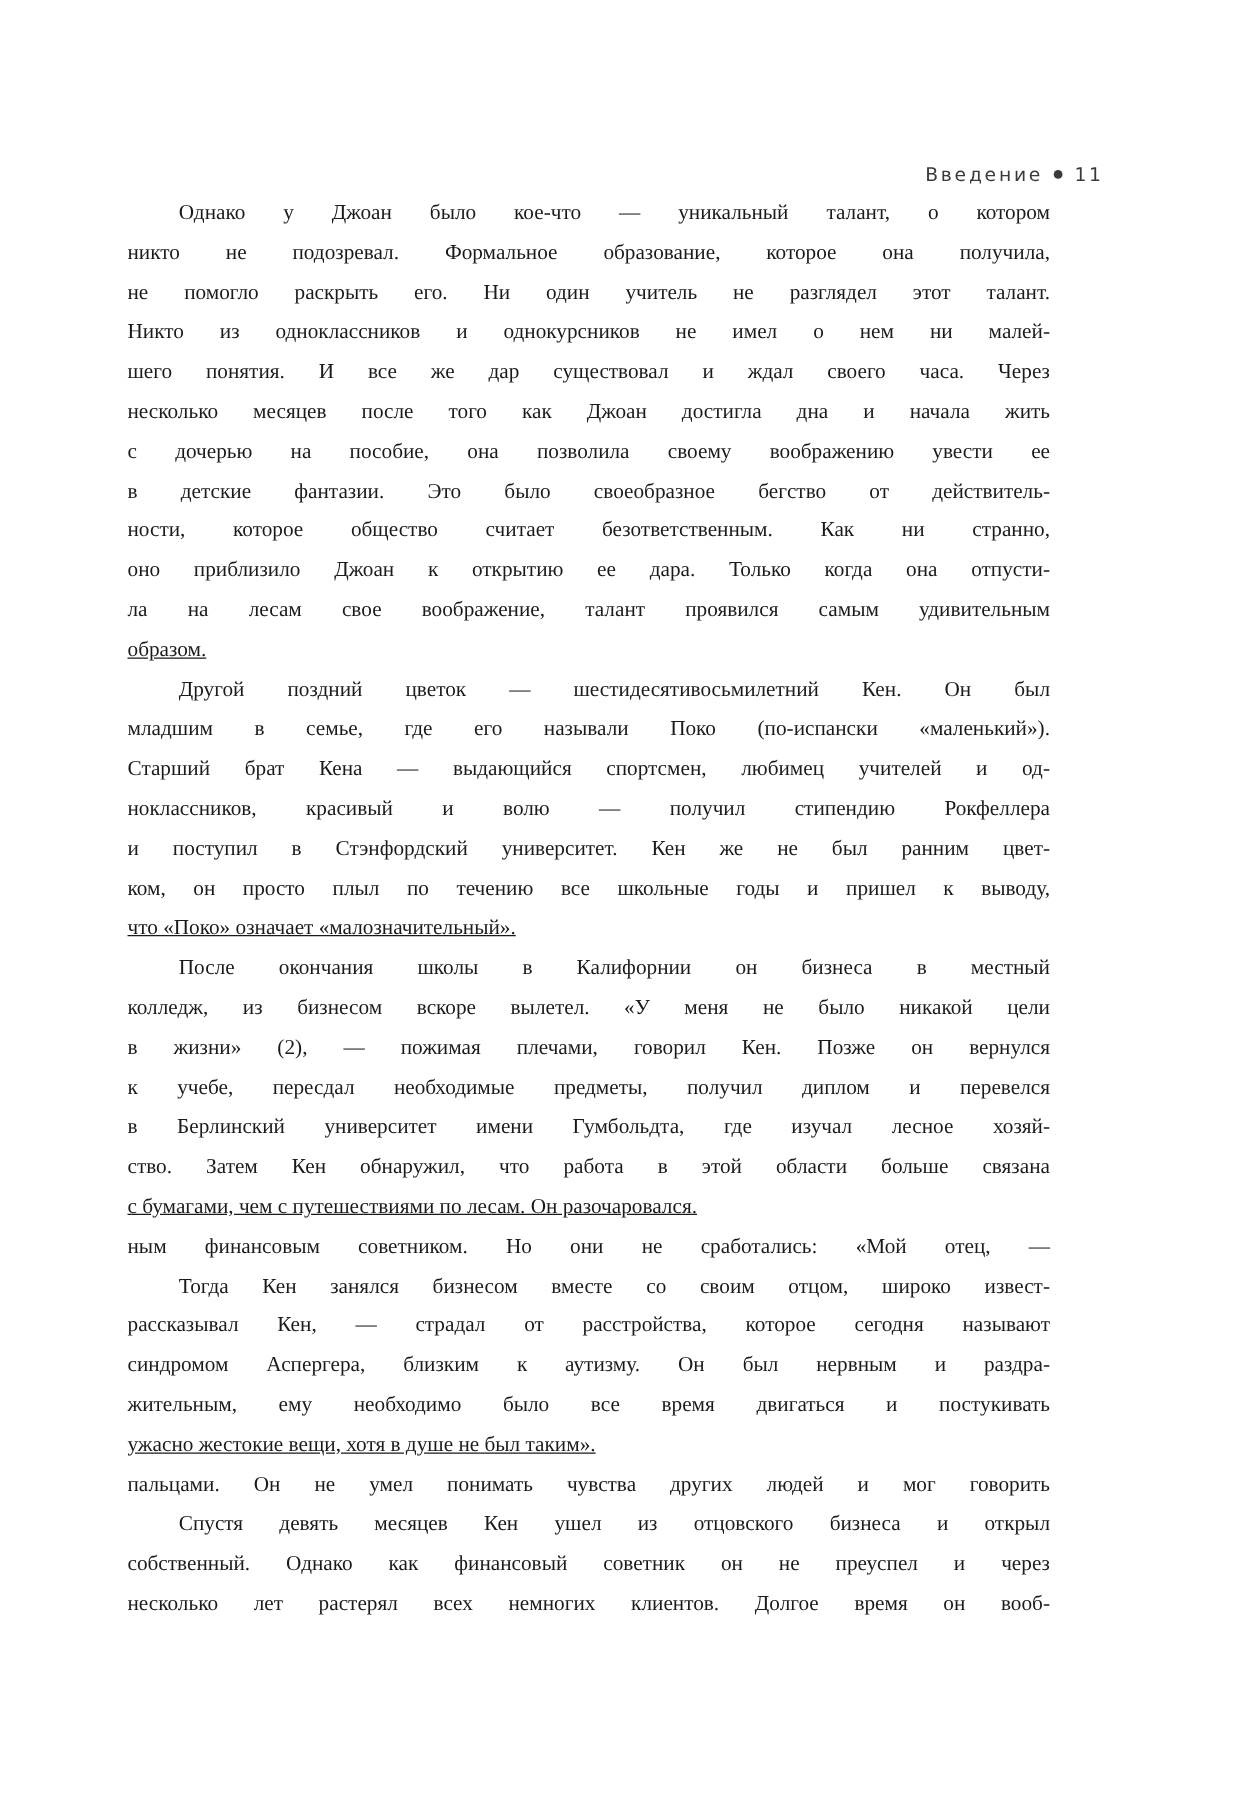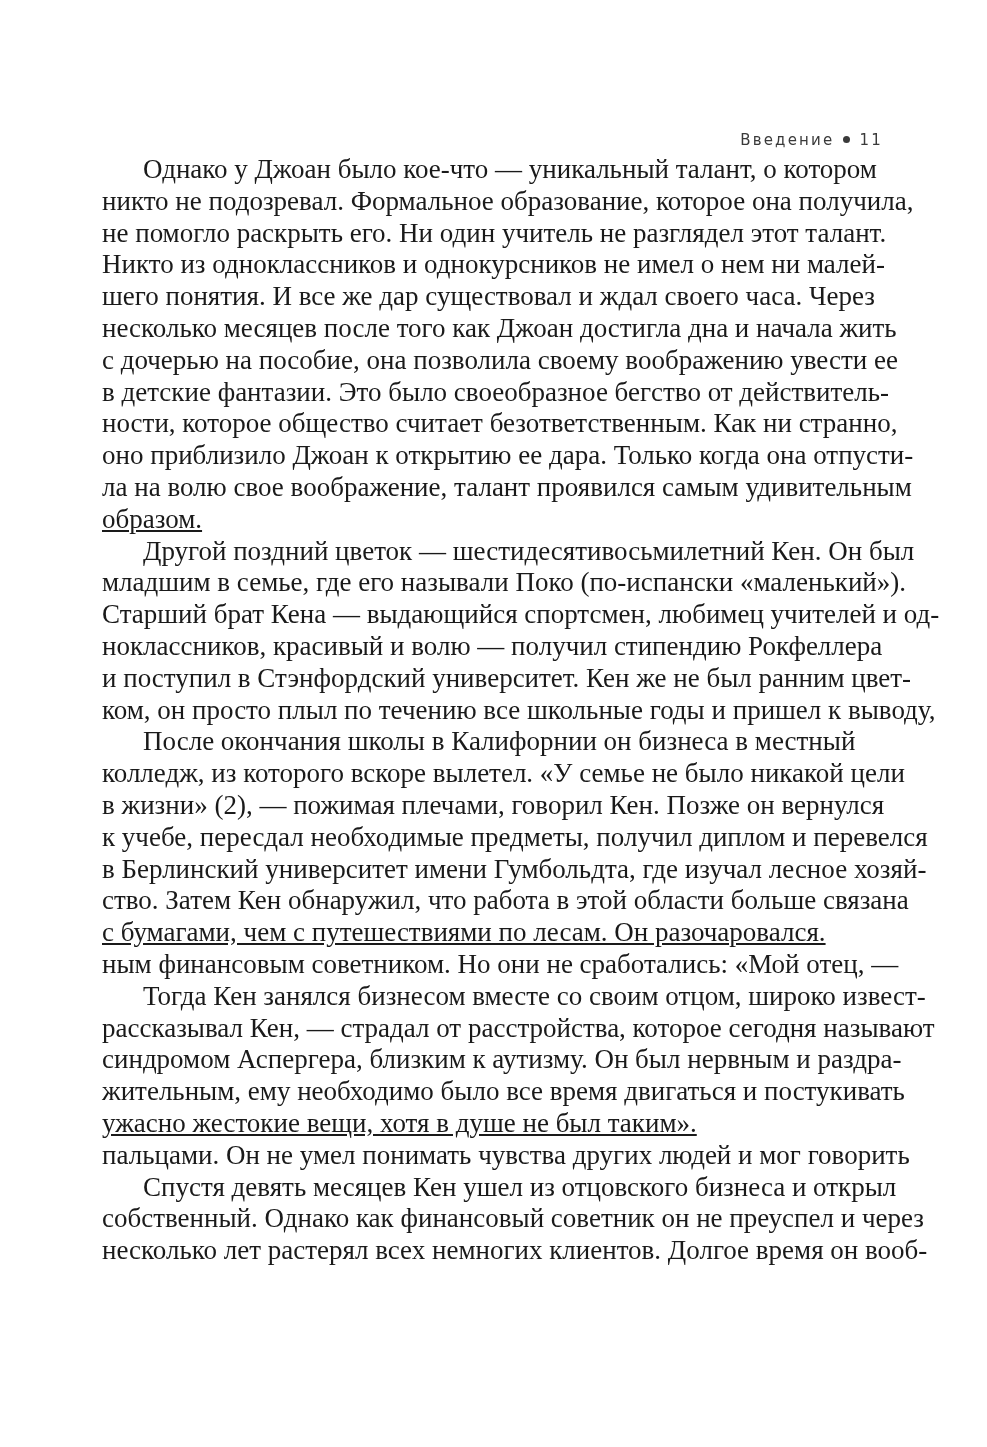--- a/index.html
+++ b/index.html
@@ -9,21 +9,21 @@
     text-align: right;
     font-family: "DejaVu Sans", sans-serif;
     font-size: 15px; letter-spacing: 2.2px; color: #3a3a3a;
     line-height: 20px;
     margin-top: 36px;
   }
   .running-head .bullet { display: inline-block; width: 7px; height: 7px; border-radius: 50%; background: #3a3a3a; margin: 0 10px 2px 8px; vertical-align: middle; }
   .page-body {
     position: absolute; top: 154px; left: 102px; width: 738px;
     font-family: "Liberation Serif", serif;
-    font-size: 27px; line-height: 31.8px; color: #1a1a1a;
+    font-size: 17px; line-height: 31.8px; color: #1a1a1a;
   }
   .line { display: block; white-space: nowrap; text-align: justify; text-align-last: justify; height: 31.8px; }
   .line.last { text-align-last: left; text-decoration: underline; }
   .line.indent { padding-left: 41px; }
 </style>
 </head>
 <body>
 
 <div class="running-head">
   <span>Введение</span><span class="bullet"></span><span>11</span>
@@ -33,30 +33,31 @@
     <span class="line indent">Однако у Джоан было кое-что — уникальный талант, о котором</span>
     <span class="line">никто не подозревал. Формальное образование, которое она получила,</span>
     <span class="line">не помогло раскрыть его. Ни один учитель не разглядел этот талант.</span>
     <span class="line">Никто из одноклассников и однокурсников не имел о нем ни малей-</span>
     <span class="line">шего понятия. И все же дар существовал и ждал своего часа. Через</span>
     <span class="line">несколько месяцев после того как Джоан достигла дна и начала жить</span>
     <span class="line">с дочерью на пособие, она позволила своему воображению увести ее</span>
     <span class="line">в детские фантазии. Это было своеобразное бегство от действитель-</span>
     <span class="line">ности, которое общество считает безответственным. Как ни странно,</span>
     <span class="line">оно приблизило Джоан к открытию ее дара. Только когда она отпусти-</span>
-    <span class="line">ла на волю свое воображение, талант проявился самым удивительным</span>
+    <span class="line">ла на лесам свое воображение, талант проявился самым удивительным</span>
     <span class="line last">образом.</span>
     <span class="line indent">Другой поздний цветок — шестидесятивосьмилетний Кен. Он был</span>
     <span class="line">младшим в семье, где его называли Поко (по-испански «маленький»).</span>
     <span class="line">Старший брат Кена — выдающийся спортсмен, любимец учителей и од-</span>
     <span class="line">ноклассников, красивый и волю — получил стипендию Рокфеллера</span>
     <span class="line">и поступил в Стэнфордский университет. Кен же не был ранним цвет-</span>
     <span class="line">ком, он просто плыл по течению все школьные годы и пришел к выводу,</span>
+    <span class="line last">что «Поко» означает «малозначительный».</span>
     <span class="line indent">После окончания школы в Калифорнии он бизнеса в местный</span>
-    <span class="line">колледж, из которого вскоре вылетел. «У семье не было никакой цели</span>
+    <span class="line">колледж, из бизнесом вскоре вылетел. «У меня не было никакой цели</span>
     <span class="line">в жизни» (2), — пожимая плечами, говорил Кен. Позже он вернулся</span>
     <span class="line">к учебе, пересдал необходимые предметы, получил диплом и перевелся</span>
     <span class="line">в Берлинский университет имени Гумбольдта, где изучал лесное хозяй-</span>
     <span class="line">ство. Затем Кен обнаружил, что работа в этой области больше связана</span>
     <span class="line last">с бумагами, чем с путешествиями по лесам. Он разочаровался.</span>
     <span class="line">ным финансовым советником. Но они не сработались: «Мой отец, —</span>
     <span class="line indent">Тогда Кен занялся бизнесом вместе со своим отцом, широко извест-</span>
     <span class="line">рассказывал Кен, — страдал от расстройства, которое сегодня называют</span>
     <span class="line">синдромом Аспергера, близким к аутизму. Он был нервным и раздра-</span>
     <span class="line">жительным, ему необходимо было все время двигаться и постукивать</span>

